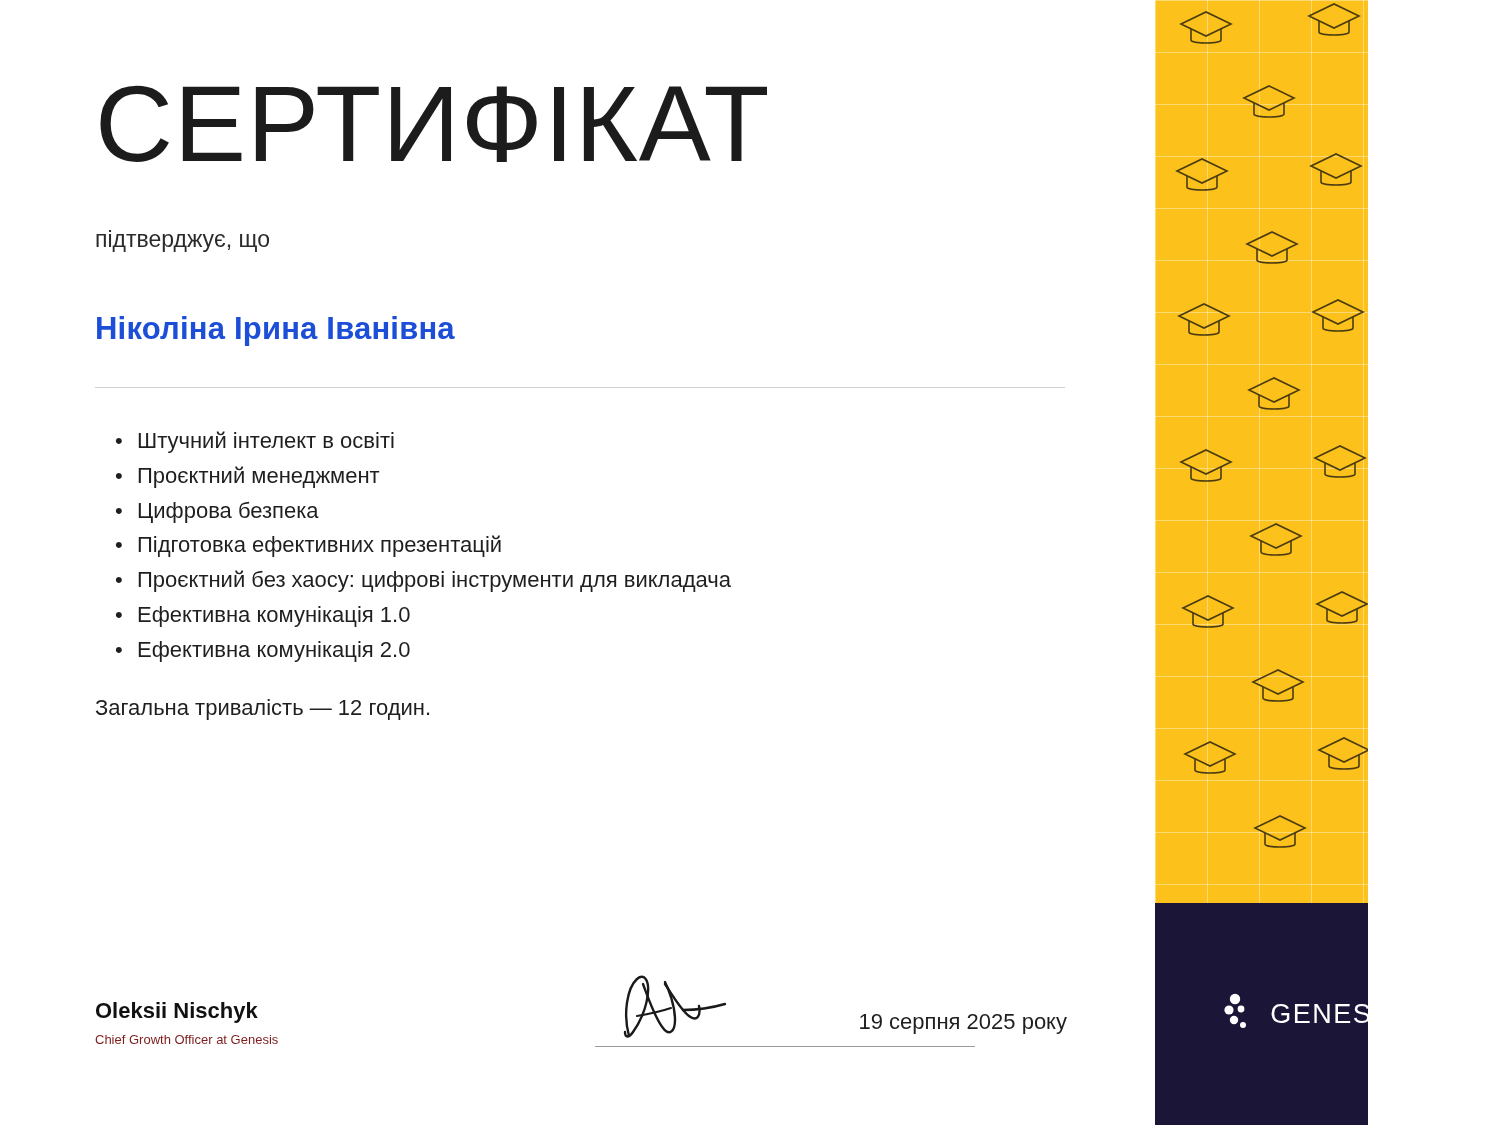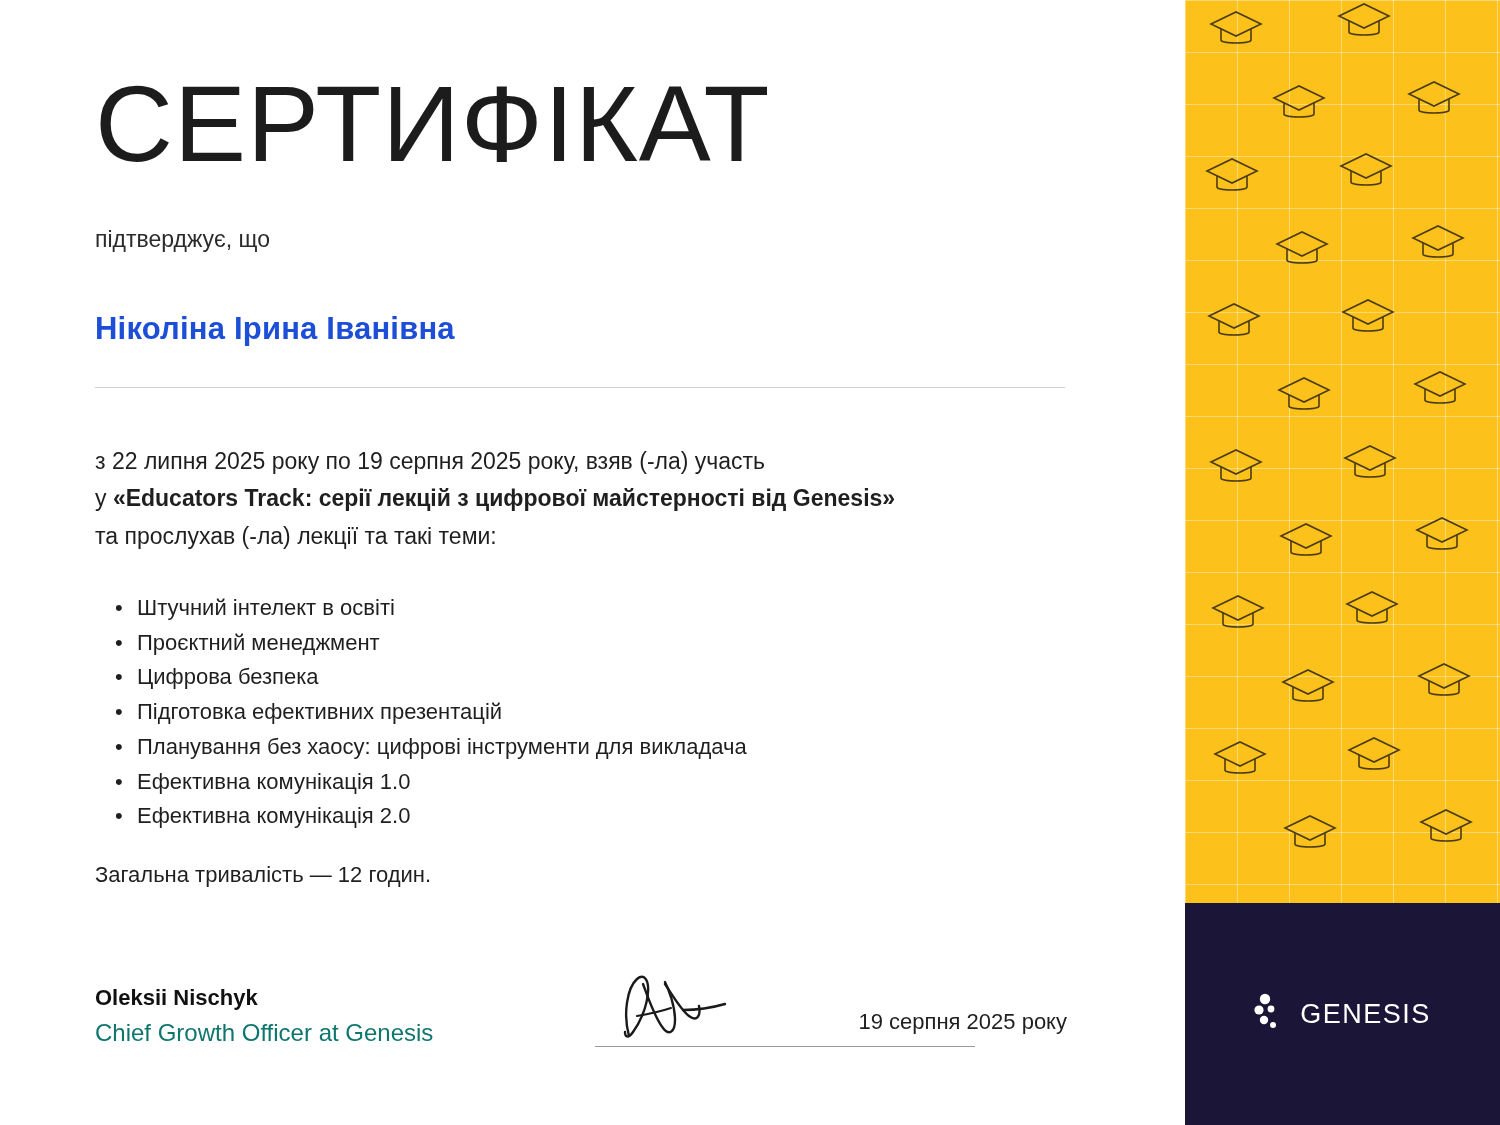--- a/index.html
+++ b/index.html
@@ -9,21 +9,21 @@
   }
   body {
     width: 1500px;
     height: 1125px;
     font-family: "Liberation Sans", sans-serif;
     color: #1a1a1a;
     overflow: hidden;
   }
   .certificate {
     position: relative;
-    width: 1500px;
+    width: 1368px;
     height: 1125px;
     background: #ffffff;
     display: flex;
   }
 
   
   .content {
     position: relative;
     width: 1185px;
     height: 1125px;
@@ -115,22 +115,22 @@
     width: 500px;
   }
   .signer-name {
     font-size: 22px;
     font-weight: bold;
     color: #111111;
     margin-top: 44px;
   }
   .signer-role {
     margin-top: 8px;
-    font-size: 24px;
-    color: #0f766e;
+    font-size: 13px;
+    color: #7f1d1d;
   }
 
   .sign-right {
     position: relative;
     flex: 1;
     padding-bottom: 0;
   }
   .sign-mark {
     position: relative;
     height: 66px;
@@ -215,32 +215,27 @@
   <div class="content">
 
     <h1 class="title">СЕРТИФІКАТ</h1>
 
     <div class="subtitle">підтверджує, що</div>
 
     <div class="recipient">Ніколіна Ірина Іванівна</div>
 
     <div class="divider"></div>
 
-    <div class="body-text">
-      <div class="body-line">з 22 липня 2025 року по 19 серпня 2025 року, взяв (-ла) участь</div>
-      <div class="body-line"><span>у </span><span class="strong">«Educators Track: серії лекцій з цифрової майстерності від Genesis»</span></div>
-      <div class="body-line">та прослухав (-ла) лекції та такі теми:</div>
-    </div>
 
     <ul class="topics">
       <li>Штучний інтелект в освіті</li>
       <li>Проєктний менеджмент</li>
       <li>Цифрова безпека</li>
       <li>Підготовка ефективних презентацій</li>
-      <li>Планування без хаосу: цифрові інструменти для викладача</li>
+      <li>Проєктний без хаосу: цифрові інструменти для викладача</li>
       <li>Ефективна комунікація 1.0</li>
       <li>Ефективна комунікація 2.0</li>
     </ul>
 
     <div class="duration">Загальна тривалість — 12 годин.</div>
 
     <div class="sign-row">
       <div class="signer">
         <div class="signer-name">Oleksii Nischyk</div>
         <div class="signer-role">Chief Growth Officer at Genesis</div>

